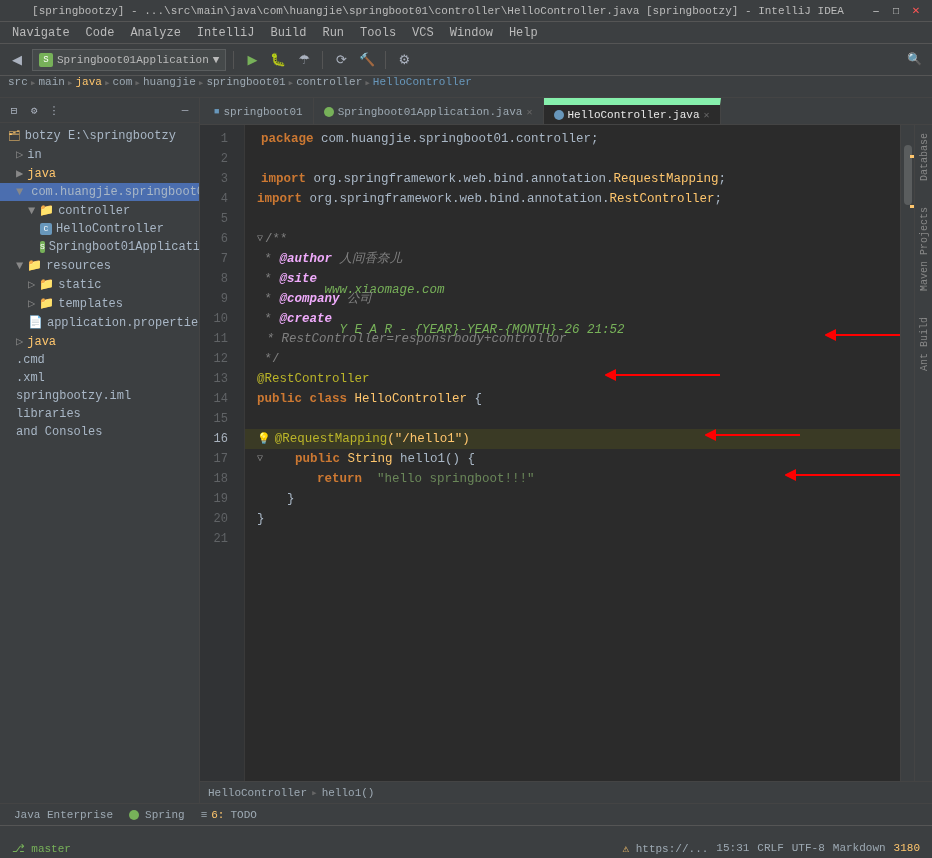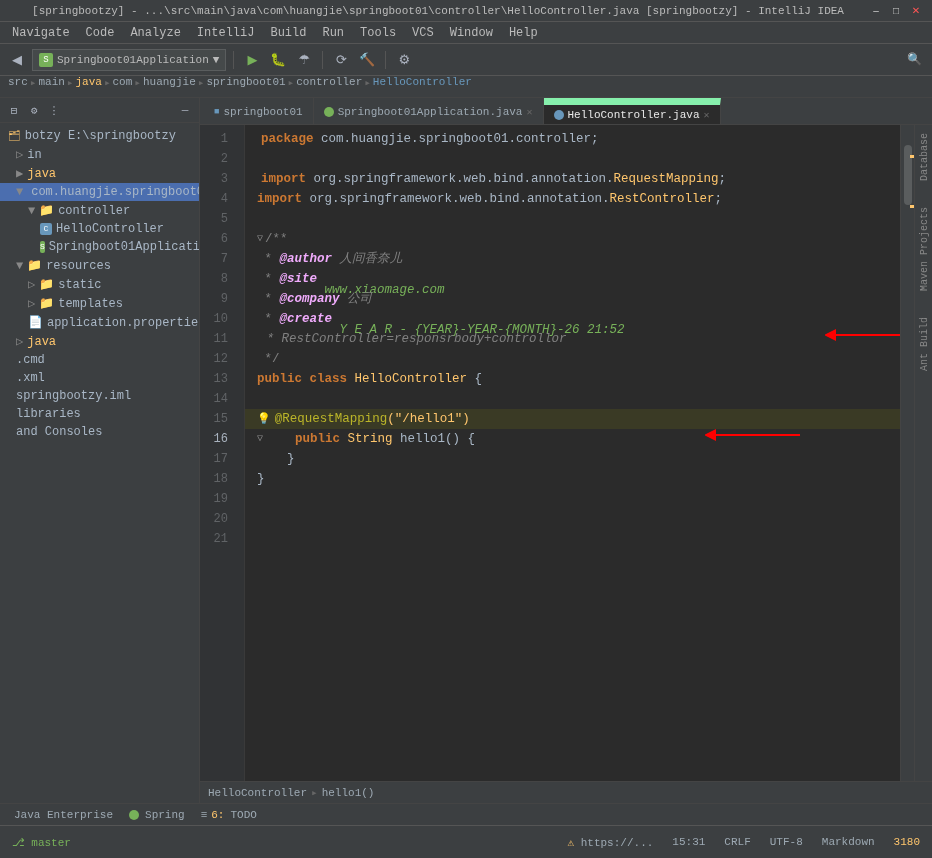--- a/index.html
+++ b/index.html
@@ -241,26 +241,25 @@
       color: #9da9b3;
       gap: 4px;
     }
     .breadcrumb-arrow { color: #666; }
 
     
     #status-bar {
       background: #3c3f41;
       height: 22px;
       display: flex;
-      align-items: center;
       padding: 16px 8px;
       font-size: 11px;
       color: #9da9b3;
       border-top: 1px solid #555;
-      gap: 11px;
+      gap: 0;
     }
     .status-item { padding: 0 4px; cursor: pointer; }
 
     
     #bottom-strip {
       background: #3c3f41;
       height: 22px;
       display: flex;
       align-items: center;
       padding: 0 8px;
@@ -534,20 +533,32 @@
                   </marker>
                 </defs>
               <line x1="75" y1="10" x2="5" y2="10" stroke="red" stroke-width="2" marker-end="url(#arr1)"></line>
             </svg>
           </div>
 
           <div class="code-line">
             <span class="comment"> */</span>
           </div>
 
+          <div class="code-line">
+            <span class="annotation">@RestController</span>
+            
+            <svg style="position:absolute;left:360px;top:240px;pointer-events:none;" width="120" height="20">
+              <defs>
+                  <marker id="arr2" markerWidth="6" markerHeight="6" refX="3" refY="3" orient="auto">
+                    <path d="M0,0 L0,6 L6,3 z" fill="red"></path>
+                  </marker>
+                </defs>
+              <line x1="115" y1="10" x2="5" y2="10" stroke="red" stroke-width="2" marker-end="url(#arr2)"></line>
+            </svg>
+          </div>
 
           <div class="code-line">
             <span class="kw">public</span><span class="plain"> </span><span class="kw">class</span><span class="plain"> </span><span class="class-name">HelloController</span><span class="plain"> {</span>
           </div>
 
           <div class="code-line"></div>
 
           <div class="code-line highlighted">
             <span class="bulb" style="color:#ffd700;font-size:11px;">💡</span>
             <span class="annotation">@RequestMapping</span><span style="color:#ffc66d;">("/hello1")</span>
@@ -560,20 +571,32 @@
                 </defs>
               <line x1="95" y1="10" x2="5" y2="10" stroke="red" stroke-width="2" marker-end="url(#arr3)"></line>
             </svg>
           </div>
 
           <div class="code-line">
             <span style="color:#888;font-size:10px;margin-right:2px;">▽</span>
             <span class="plain">    </span><span class="kw">public</span><span class="plain"> </span><span class="class-name">String</span><span class="plain"> hello1() {</span>
           </div>
 
+          <div class="code-line">
+            <span class="plain">        </span><span class="kw">return</span><span class="plain">  </span><span class="str">"hello springboot!!!"</span>
+            
+            <svg style="position:absolute;left:540px;top:340px;pointer-events:none;" width="130" height="20">
+              <defs>
+                  <marker id="arr4" markerWidth="6" markerHeight="6" refX="3" refY="3" orient="auto">
+                    <path d="M0,0 L0,6 L6,3 z" fill="red"></path>
+                  </marker>
+                </defs>
+              <line x1="125" y1="10" x2="5" y2="10" stroke="red" stroke-width="2" marker-end="url(#arr4)"></line>
+            </svg>
+          </div>
 
           <div class="code-line">
             <span class="plain">    }</span>
           </div>
 
           <div class="code-line">
             <span class="plain">}</span>
           </div>
 
           <div class="code-line"></div>

